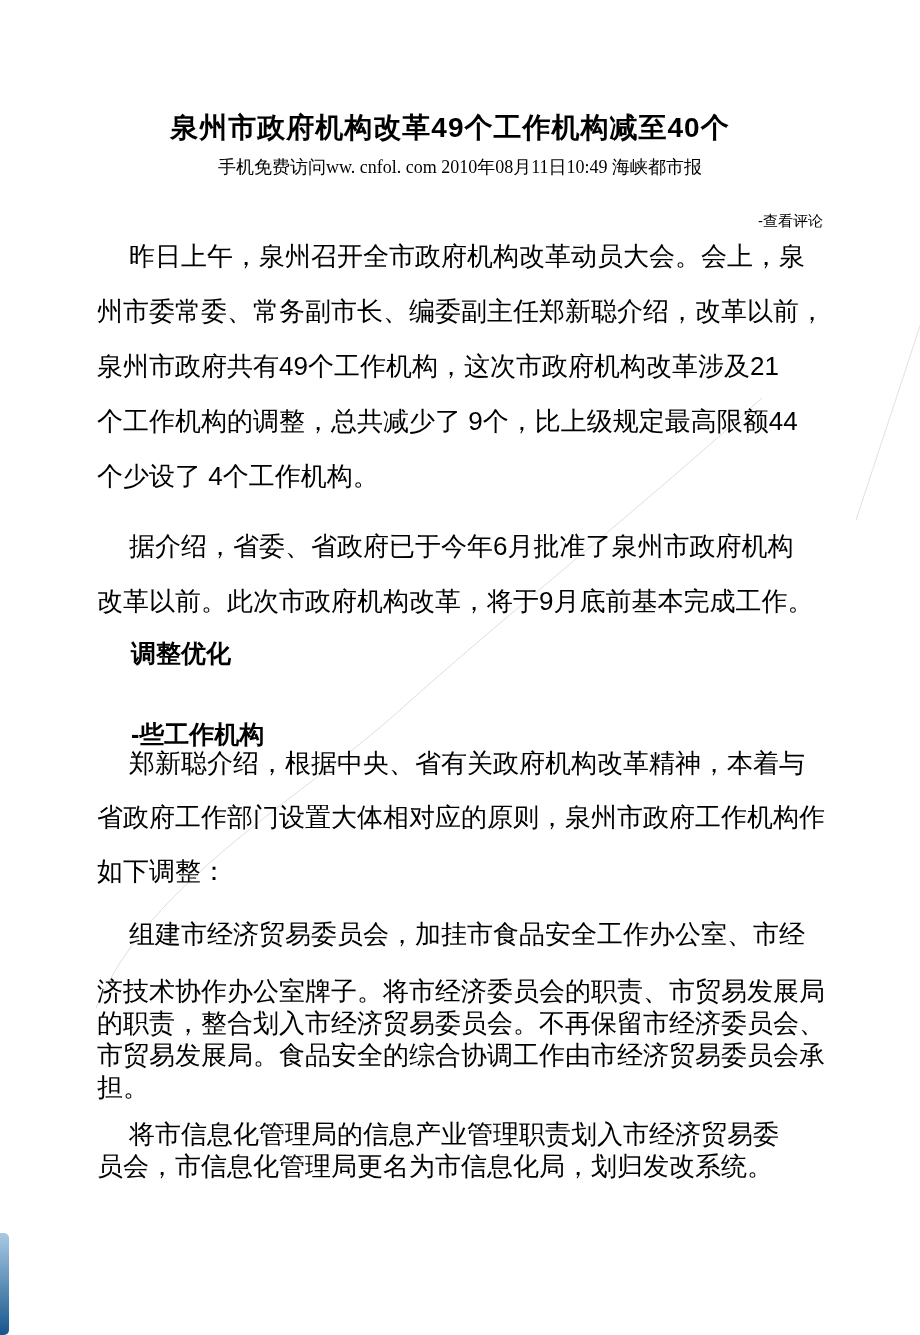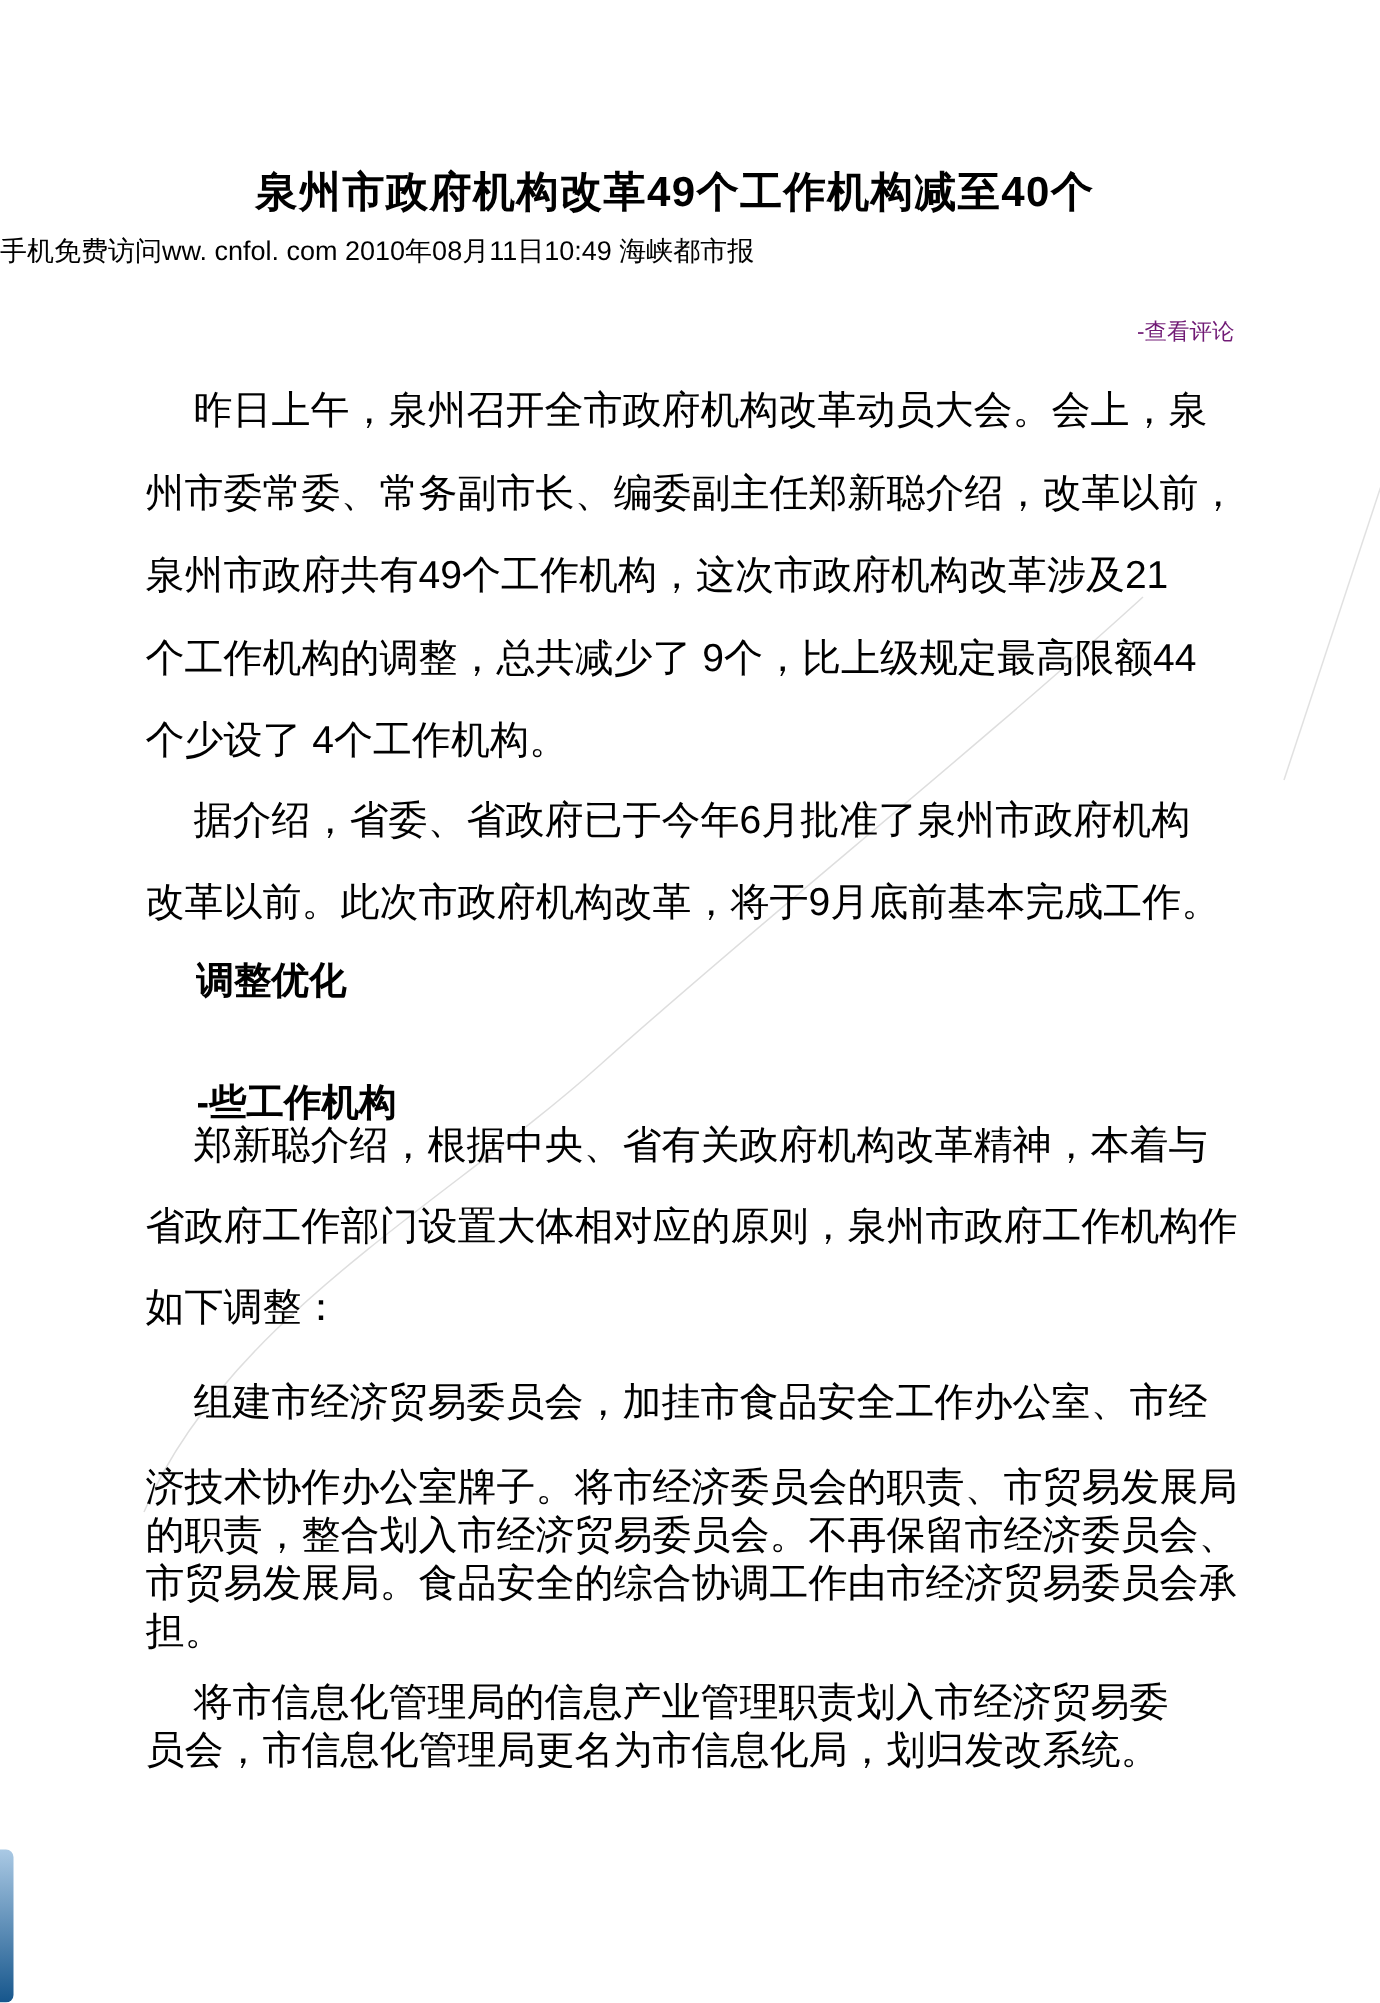--- a/index.html
+++ b/index.html
@@ -13,38 +13,39 @@
   .abs { position: absolute; }
   .doc-title {
     top: 90px; left: 0; width: 900px;
     text-align: center;
     font-size: 28px; font-weight: bold;
     letter-spacing: 1px;
     white-space: nowrap;
   }
   .meta-line {
     top: 155px; left: 0; width: 920px;
+    text-align: center;
     font-size: 18px;
-    font-family: Liberation Sans, sans-serif;
+    font-family: Liberation Serif, serif;
     white-space: nowrap;
   }
   .comment-link {
     top: 212px; right: 97px;
     font-size: 15px;
     text-decoration: none;
-    color: #701a75;
+    color: #000000;
     white-space: nowrap;
   }
   .para {
     left: 97px; width: 760px;
     font-size: 26px;
     white-space: pre-line;
     text-indent: 32px;
   }
-  .p1 { top: 246px; line-height: 55px; }
+  .p1 { top: 229px; line-height: 55px; }
   .p2 { top: 519px; line-height: 55px; }
   .subhead {
     left: 97px;
     font-size: 25px; font-weight: bold;
     padding-left: 34px;
     white-space: nowrap;
     text-align: center;
   }
   .h1 { top: 637px; }
   .h2 { top: 718px; }

